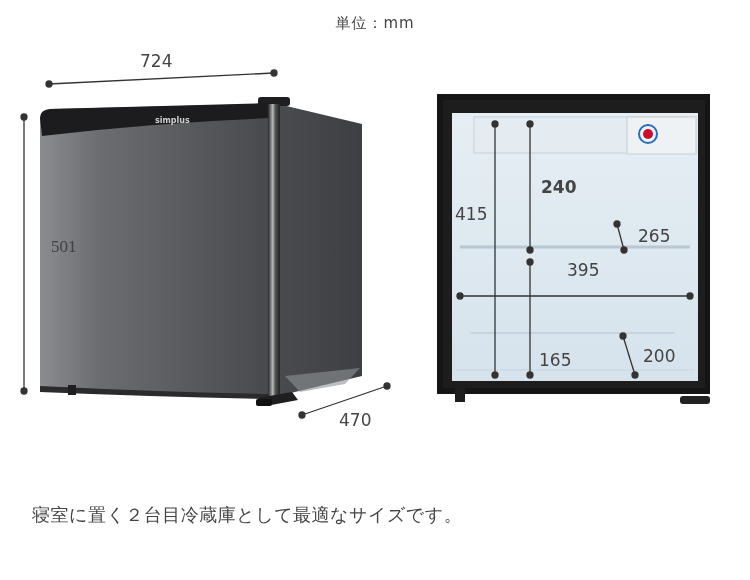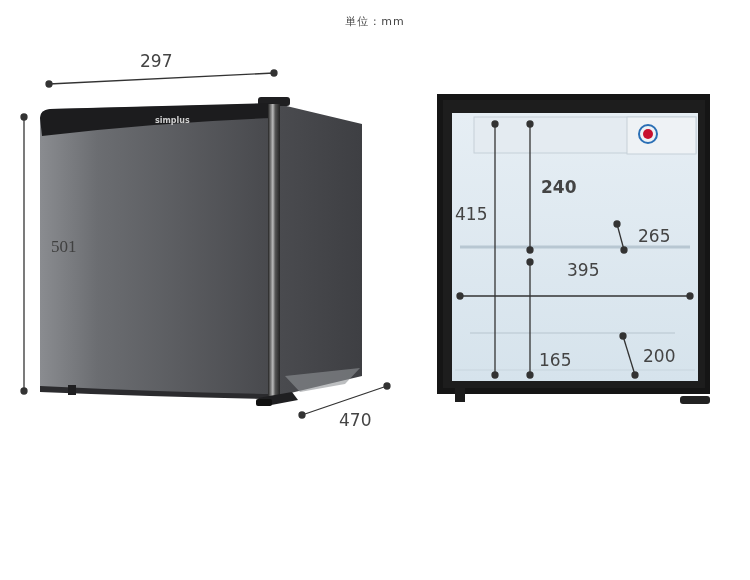--- a/index.html
+++ b/index.html
@@ -1,19 +1,19 @@
 <!DOCTYPE html>
 <html><head>
   <meta charset="utf-8">
   <style>
     html, body { margin: 0; padding: 0; background: #ffffff; }
     body { width: 750px; height: 580px; position: relative; overflow: hidden;
       font-family: "DejaVu Sans", sans-serif; color: #333; }
     .abs { position: absolute; }
-    .unit { left: 0; width: 750px; top: 14px; text-align: center; font-size: 11px; color: #444; letter-spacing: 1px; }
+    .unit { left: 0; width: 750px; top: 14px; text-align: center; font-size: 15px; color: #444; letter-spacing: 1px; }
     .dim { font-size: 17px; color: #444; font-family: "DejaVu Sans", sans-serif; }
     .dim-light { color: #404040; font-family: Liberation Serif, serif; }
     svg.overlay { position: absolute; left: 0; top: 0; }
     .desc { left: 32px; top: 498px; width: 700px; font-size: 18px; color: #444; line-height: 34px; letter-spacing: 0.5px; }
   </style>
 </head>
 <body>
 
 <div class="abs unit">単位：mm</div>
 
@@ -105,25 +105,26 @@
       <circle cx="690" cy="296" r="3"></circle>
     <line x1="617" y1="224" x2="624" y2="250"></line>
     <circle cx="617" cy="224" r="3"></circle>
       <circle cx="624" cy="250" r="3"></circle>
     <line x1="623" y1="336" x2="635" y2="375"></line>
     <circle cx="623" cy="336" r="3"></circle>
       <circle cx="635" cy="375" r="3"></circle>
   </g>
 </svg>
 
-<div class="abs dim" style="left:140px; top:51px;">297</div>
+<div class="abs dim" style="left:140px; top:51px;">724</div>
 <div class="abs dim dim-light" style="left:51px; top:237px;">501</div>
 <div class="abs dim" style="left:339px; top:410px;">470</div>
 
 <div class="abs dim" style="left:455px; top:204px;">415</div>
 <div class="abs dim" style="left:541px; top:177px;font-weight:bold;">240</div>
 <div class="abs dim" style="left:638px; top:226px;">265</div>
 <div class="abs dim" style="left:567px; top:260px;">395</div>
 <div class="abs dim" style="left:539px; top:330px;margin-top:20px;">165</div>
 <div class="abs dim" style="left:643px; top:346px;">200</div>
 
 <div class="abs desc">
+  <div>寝室に置く２台目冷蔵庫として最適なサイズです。</div>
 </div>
 
 </body></html>

